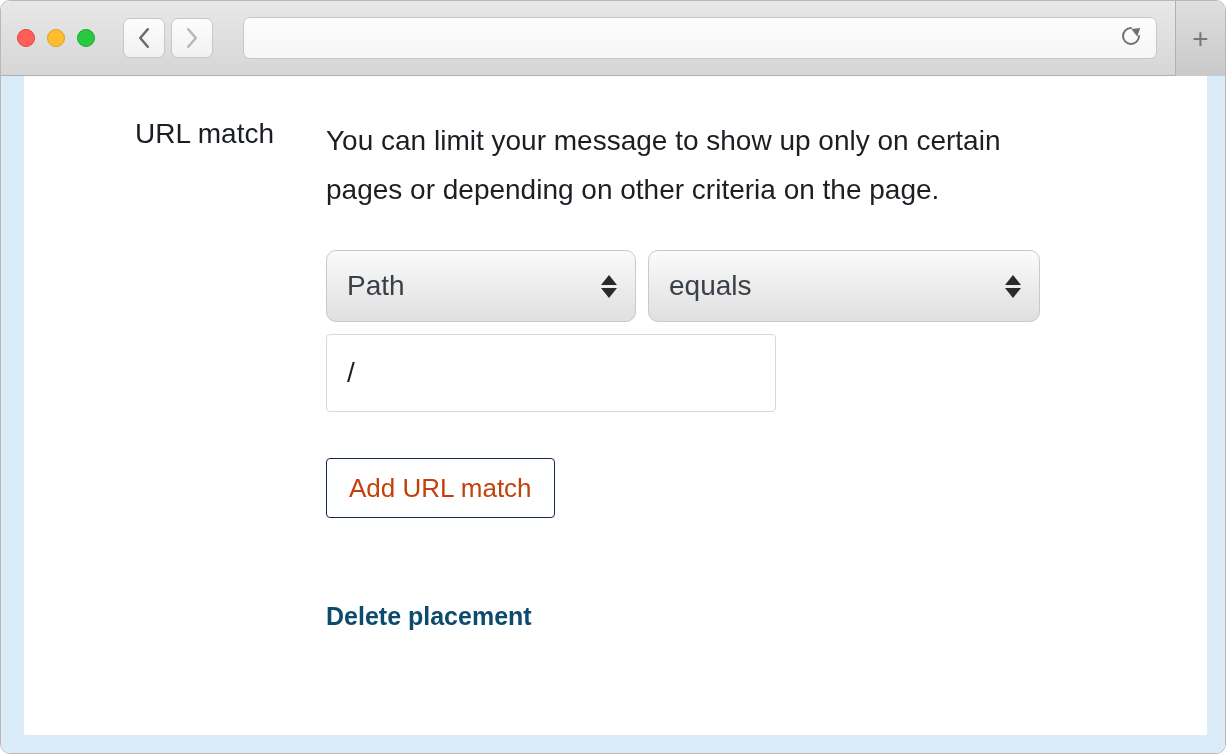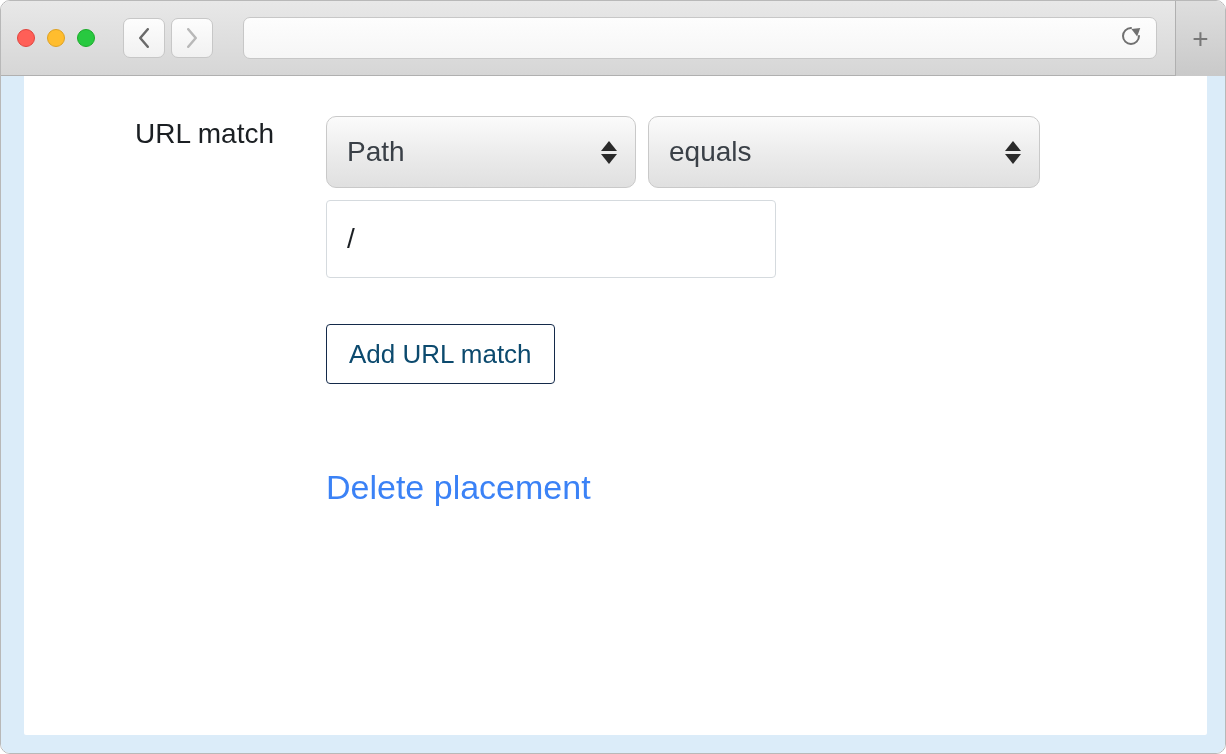--- a/index.html
+++ b/index.html
@@ -176,21 +176,21 @@
       font-family: inherit;
     }
     .add-btn {
       margin-top: 46px;
       height: 60px;
       padding: 0 22px;
       background: #fff;
       border: 1.5px solid #142a4a;
       border-radius: 4px;
       font-size: 26px;
-      color: #0c4a6e;
+      color: #c2410c;
       cursor: pointer;
       font-family: inherit;
     }
     .action-row {
       margin-top: 84px;
       display: flex;
       align-items: center;
       gap: 34px;
     }
     .save-btn {
@@ -198,24 +198,25 @@
       color: #fff;
       border: none;
       border-radius: 6px;
       height: 76px;
       padding: 0 26px;
       font-size: 28px;
       cursor: pointer;
       font-family: inherit;
     }
     .delete-link {
-      color: #3b82f6;
-      font-size: 34px;
+      color: #0c4a6e;
+      font-size: 25px;
       cursor: pointer;
       text-decoration: none;
+      font-weight: bold;
     }
   </style>
 </head>
 <body>
 
 <div class="browser-window">
 
   <div class="browser-chrome">
     <div class="traffic-lights">
       <div class="traffic-light tl-red"></div>
@@ -248,20 +249,21 @@
   </div>
 
   <div class="viewport">
     <div class="content-panel">
       <div class="form-row">
 
         <div class="form-label">URL match</div>
 
         <div class="form-body">
 
+          <p class="help-text">You can limit your message to show up only on certain pages or depending on other criteria on the page.</p>
 
           <div class="select-row">
             <div class="faux-select first">
               <span>Path</span>
               <span class="stepper">
                 <span class="tri-up"></span>
                   <span class="tri-down"></span>
               </span>
             </div>
             <div class="faux-select second">

